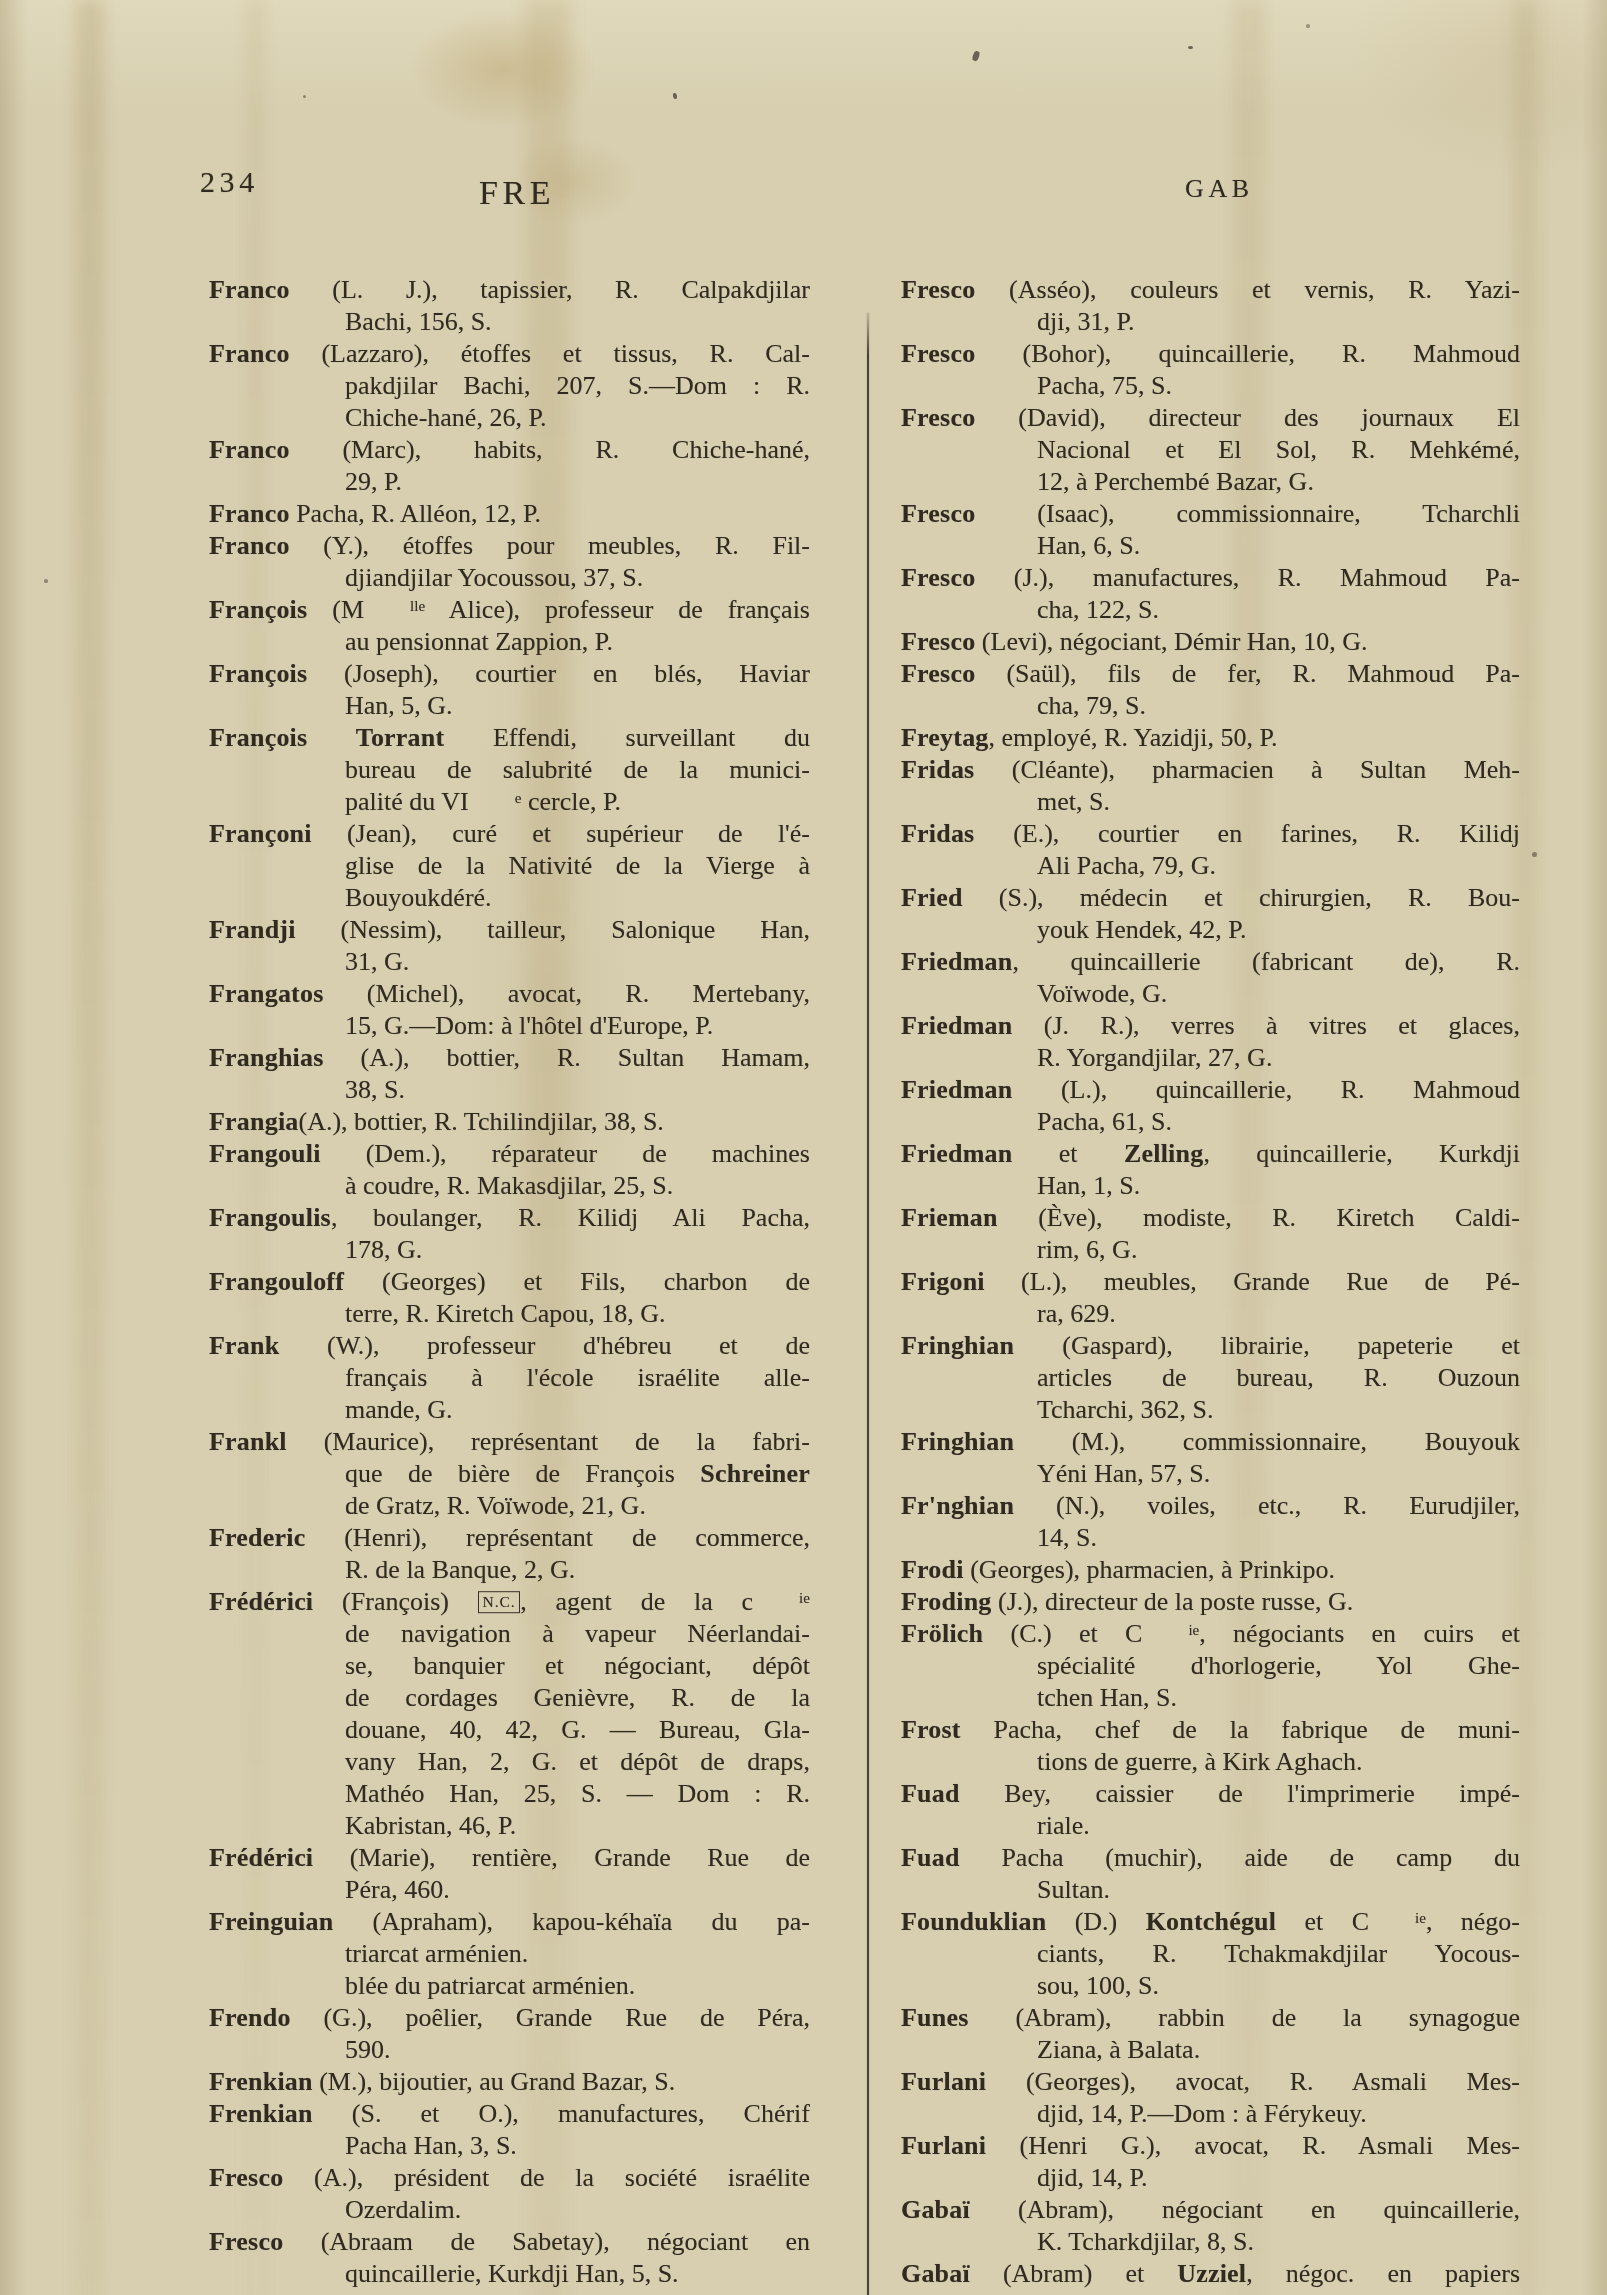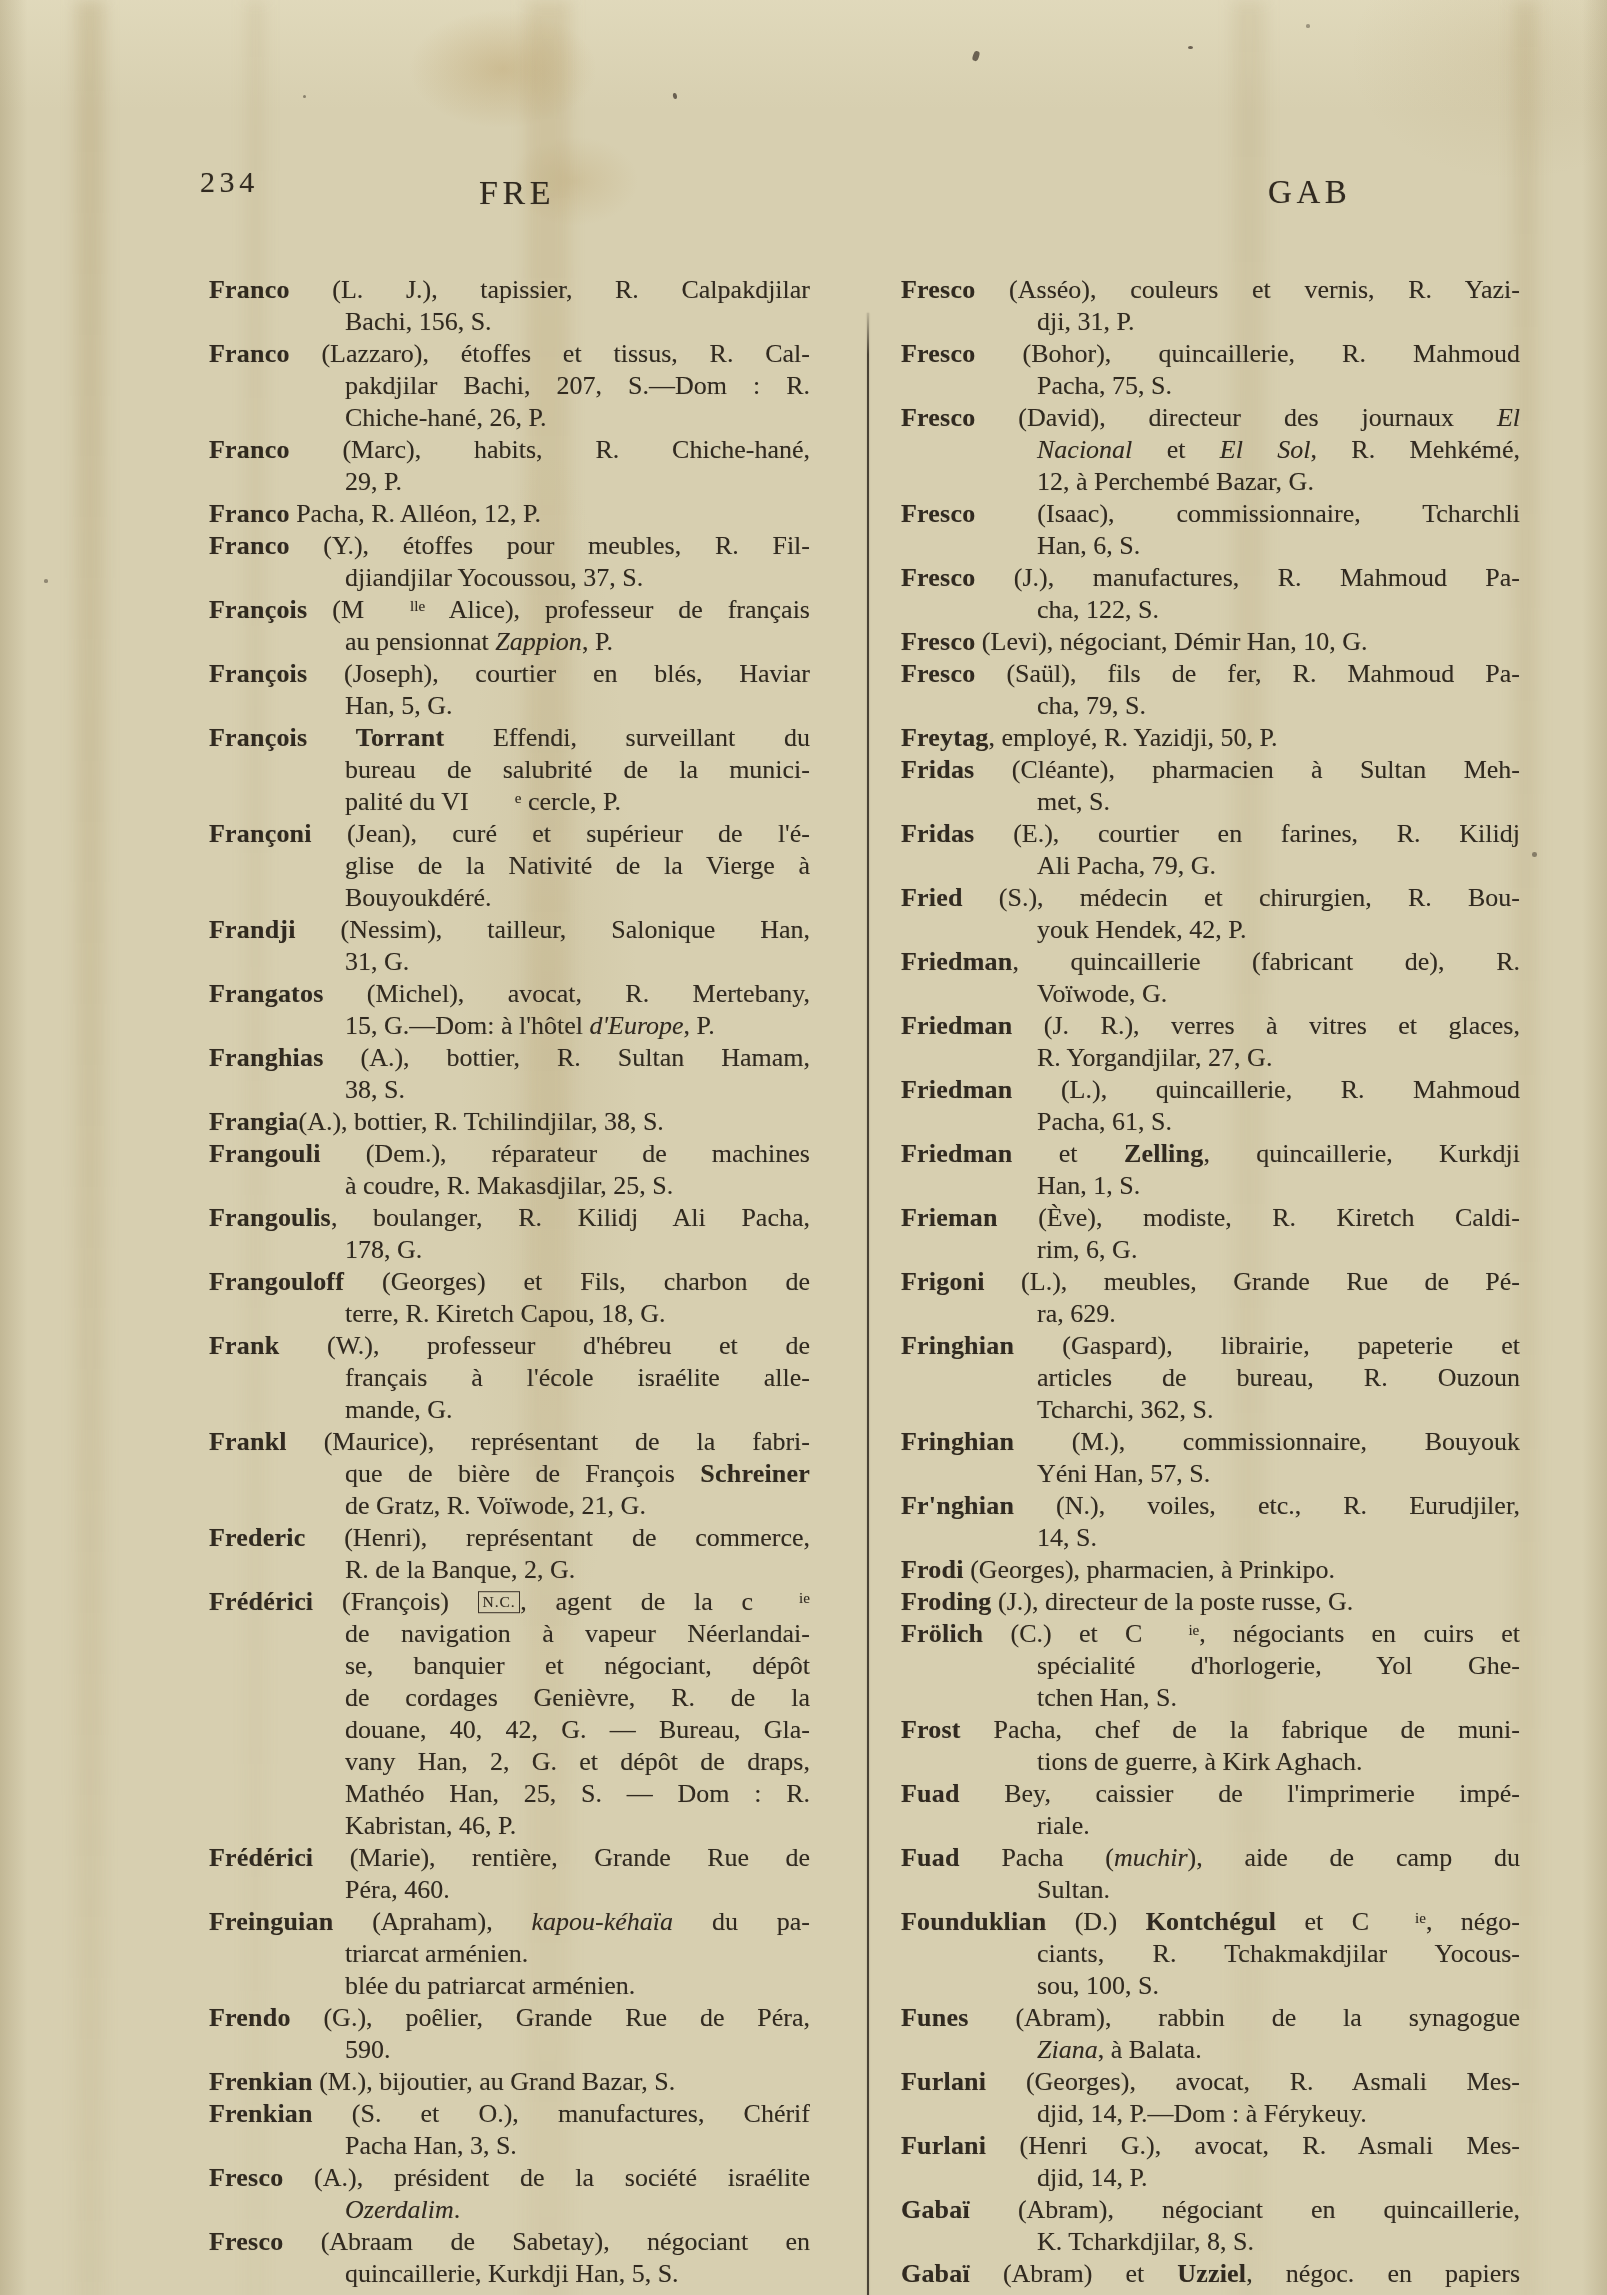--- a/index.html
+++ b/index.html
@@ -23,35 +23,35 @@
   .s1{left:76px;width:27.5px;background:linear-gradient(180deg,rgba(150,125,70,.22),rgba(150,125,70,.05));}
   .s2{left:526px;width:44px;background:linear-gradient(180deg,rgba(160,130,70,.17),rgba(160,130,70,.04));}
   .s3{left:1233px;width:32px;background:linear-gradient(180deg,rgba(150,125,70,.13),rgba(150,125,70,.03));}
   .s4{left:1513px;width:25px;background:linear-gradient(180deg,rgba(150,125,70,.16),rgba(150,125,70,.05));}
   .s5{left:246px;width:19px;background:linear-gradient(180deg,rgba(150,125,70,.11),rgba(150,125,70,.02));}
   .speck{position:absolute;background:#3a3128;border-radius:50%;opacity:.7;}
 
   .hdr{position:absolute;white-space:nowrap;text-shadow:0 0 0.9px rgba(49,42,32,.35);}
   #page-number{left:200px;top:165px;font-size:30px;letter-spacing:4.6px;}
   #hdr-left{left:479px;top:174px;font-size:34px;letter-spacing:4.6px;}
-  #hdr-right{left:1268px;top:174px;font-size:33px;letter-spacing:4.6px;}
+  #hdr-right{left:1185px;top:174px;font-size:26px;letter-spacing:4.6px;}
 
   .divider{position:absolute;left:867px;top:313px;width:2.3px;height:2073px;
     background:linear-gradient(180deg, rgba(43,36,28,.15), rgba(43,36,28,.82) 2%, rgba(43,36,28,.82) 97%, rgba(43,36,28,.25));
     box-shadow:0 0 1.4px rgba(43,36,28,.35);}
 
   .col{position:absolute;top:274px;font-size:26px;line-height:32px;
     text-shadow:0 0 0.7px rgba(49,42,32,.30);}
   #col-left{left:209px;width:601px;}
   #col-right{left:901px;width:619px;}
   .line{height:32px;overflow:hidden;}
   .line.just{text-align:justify;text-align-last:justify;-moz-text-align-last:justify;}
   .line.ind{padding-left:136px;}
   .lead{font-weight:bold;letter-spacing:0.2px;}
-  .ital{font-style:italic;}
+  .ital{}
   .sup{font-size:.58em;position:relative;top:-.48em;line-height:0;margin-left:46px;}
   .ncbox{display:inline-block;border:1.8px solid #3a3128;font-size:.6em;line-height:1;
     padding:1.8px 3.7px 2.8px;letter-spacing:0.9px;transform:translateY(-2.8px);}
 </style>
 </head>
 <body>
 
 <div class="streak s1"></div>
 <div class="streak s2"></div>
 <div class="streak s3"></div>

